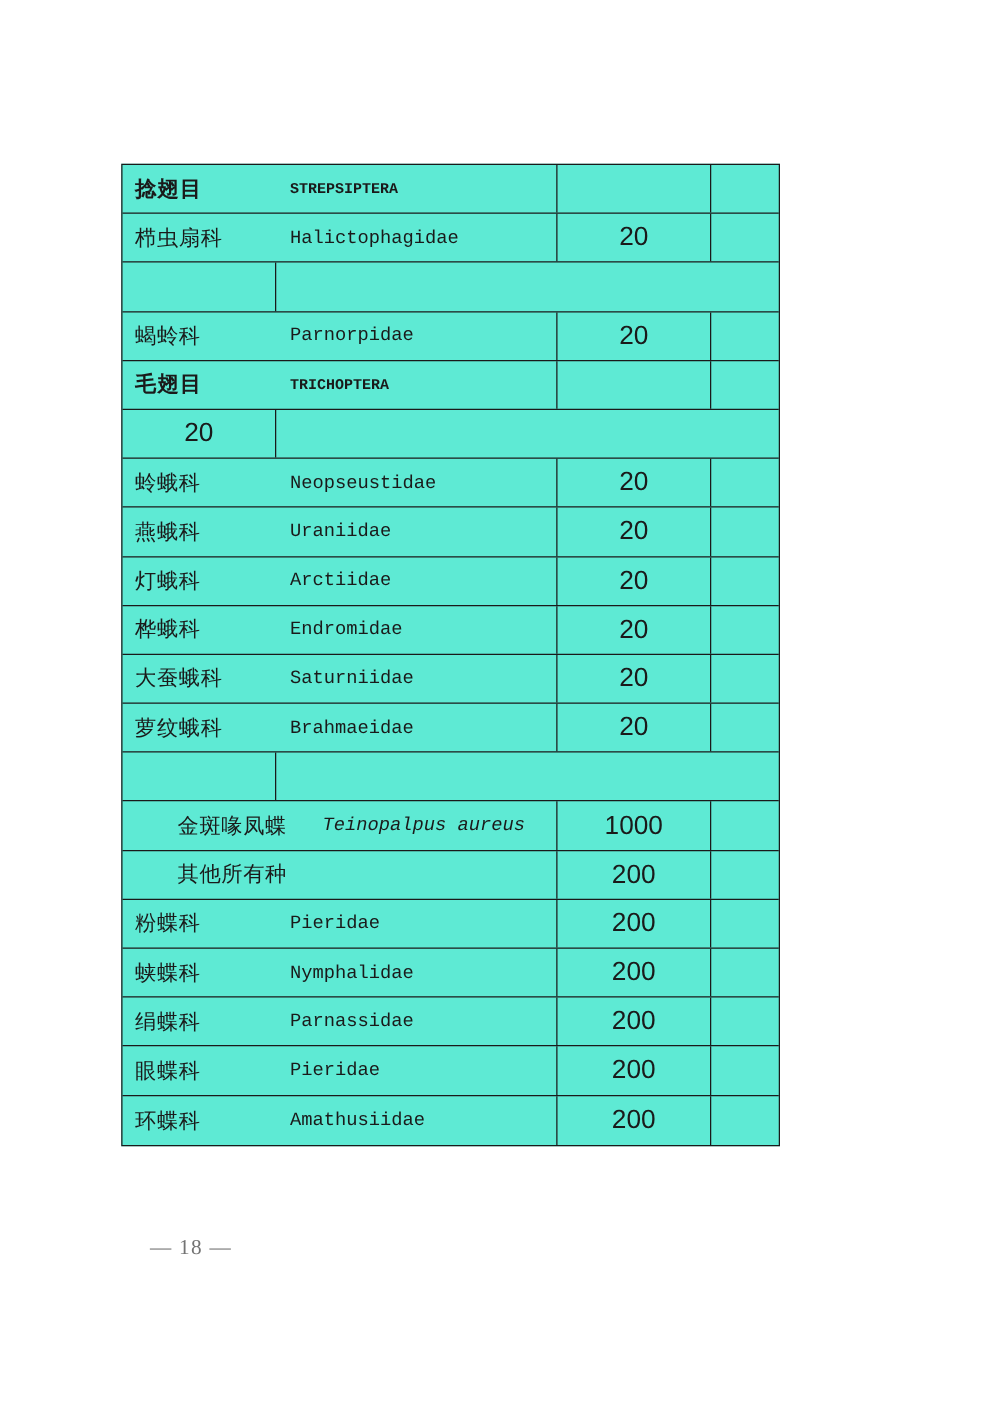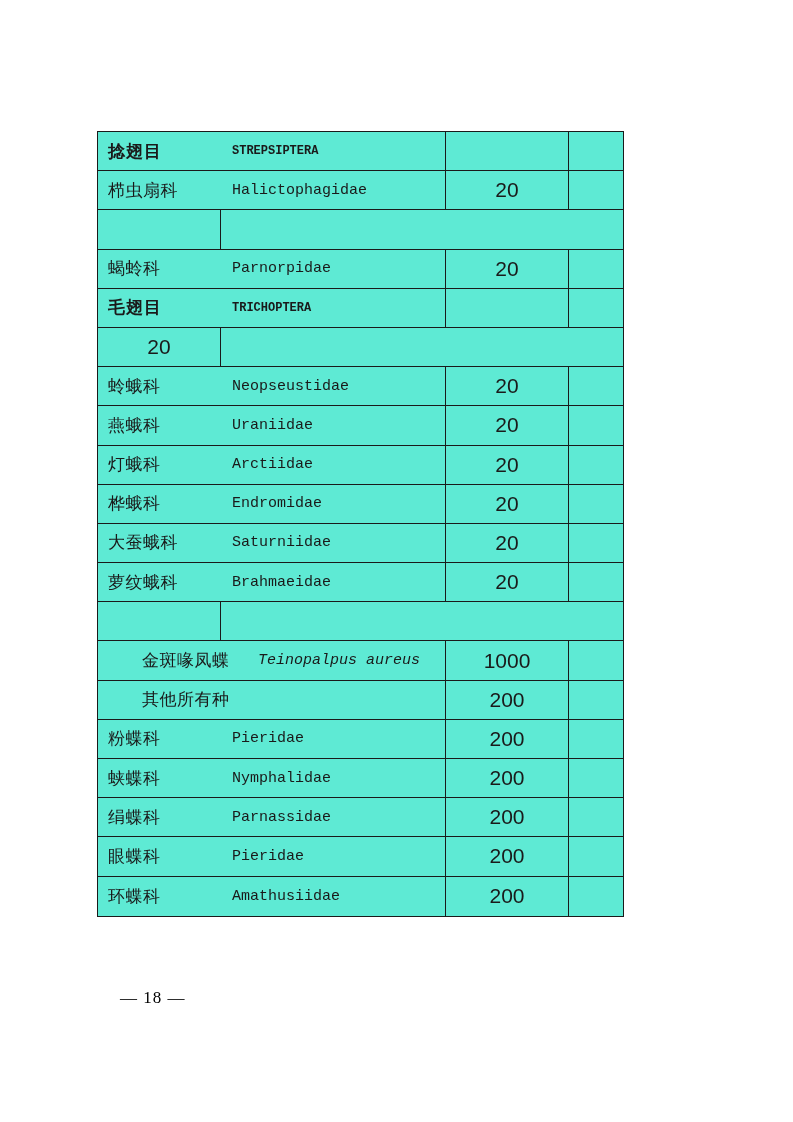--- a/index.html
+++ b/index.html
@@ -68,21 +68,21 @@
     font-weight:bold;
     font-size:12px;
   }
   .t-row.indent .cell-name{padding-left:18px;}
   .t-row.indent .cn{flex:0 0 116px;margin-left:26px;}
   .latin.italic{font-style:italic;text-align:center;}
   .page-footer{
     position:absolute;
     left:120px;top:988px;
     font-size:17px;
-    color:#000000;
+    color:#737373;
     letter-spacing:1px;
     font-family:"Liberation Serif","DejaVu Serif",serif;
   }
 </style>
 </head>
 <body>
 
 <div class="page">
 
   <div class="species-table" id="species-table">

